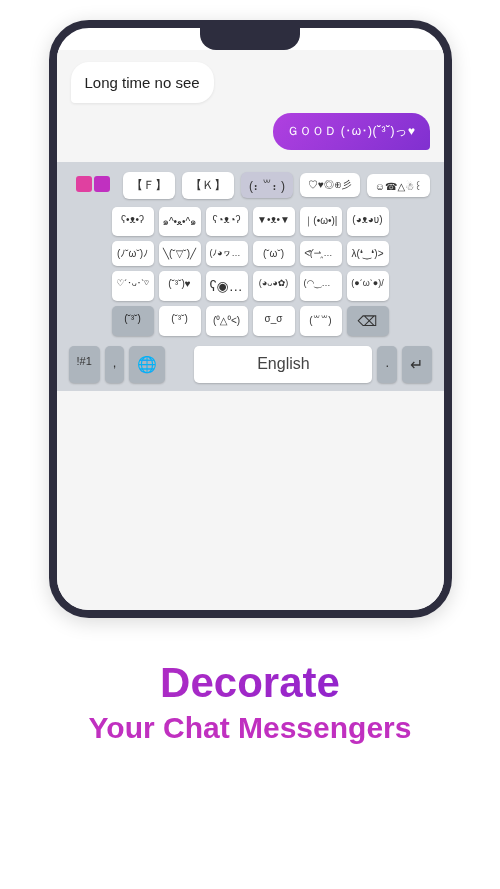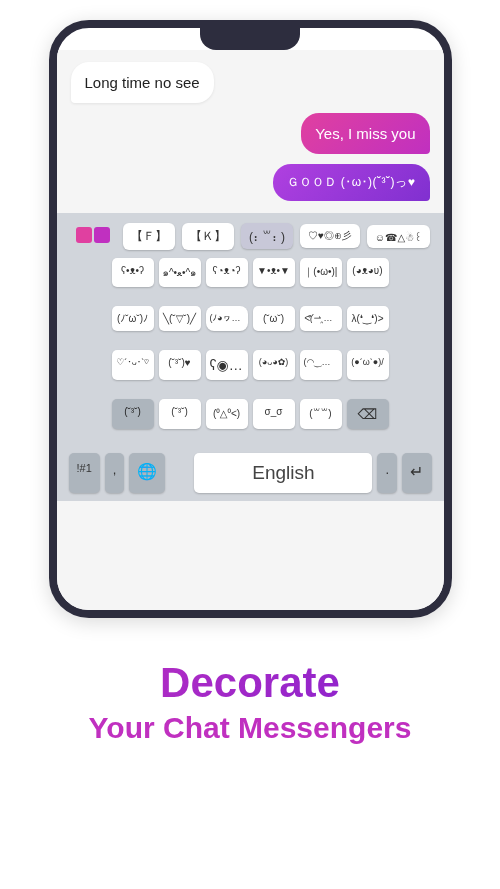--- a/index.html
+++ b/index.html
@@ -115,21 +115,21 @@
       width: 16px;
       height: 16px;
       border-radius: 3px;
       background: #c030c0;
       display: inline-block;
     }
 
     .kb-rows {
       display: flex;
       flex-direction: column;
-      gap: 19px;
+      gap: 5px;
       padding: 0 4px;
     }
     .kb-row {
       display: flex;
       justify-content: center;
       gap: 5px;
     }
     .kb-key {
       background: #fff;
       border-radius: 5px;
@@ -164,21 +164,21 @@
       border-radius: 5px;
       padding: 9px 8px;
       font-size: 13px;
       color: #333;
       text-align: center;
       box-shadow: 0 1px 2px rgba(0,0,0,0.2);
     }
     .kb-bottom-key.space {
       flex: 1;
       background: #fff;
-      font-size: 19px;
+      font-size: 16px;
       color: #444;
       margin-left: 24px;
     }
     .kb-bottom-key.return {
       font-size: 16px;
     }
     .kb-bottom-key.globe {
       font-size: 16px;
     }
 
@@ -208,23 +208,20 @@
 
 <div class="phone-wrapper">
   <div class="phone">
     <div class="phone-notch"></div>
     <div class="phone-screen">
 
       <div class="chat-area">
         <div class="bubble bubble-left">
           <span>Long time no see</span>
         </div>
-        <div class="bubble bubble-right">
-          <span>Yes, I miss you</span>
-        </div>
         <div class="bubble bubble-right-fancy">
           <span>ＧＯＯＤ (･ω･)(˘³˘)っ♥</span>
         </div>
       </div>
 
       <div class="keyboard">
 
         <div class="kb-top-row">
           <div class="kb-top-btn" style="padding:4px 6px; background:transparent; box-shadow:none;">
             <span style="display:inline-flex;gap:2px;">
@@ -246,21 +243,21 @@
             <div class="kb-key">๑^•ﻌ•^๑</div>
             <div class="kb-key">ʕ◔ᴥ◔ʔ</div>
             <div class="kb-key">▼•ᴥ•▼</div>
             <div class="kb-key">｜(•ω•)|</div>
             <div class="kb-key">(◕ᴥ◕ʋ)</div>
           </div>
 
           <div class="kb-row">
             <div class="kb-key">(ﾉ˘ω˘)ﾉ</div>
             <div class="kb-key">╲(˘▽˘)╱</div>
-            <div class="kb-key" style="font-size:9px;border-radius:8px;">(ﾉ◕ヮ◕)ﾉ*</div>
+            <div class="kb-key" style="font-size:9px;">(ﾉ◕ヮ◕)ﾉ*</div>
             <div class="kb-key">(˘ω˘)</div>
             <div class="kb-key" style="font-size:9px;font-style:italic;">ᕙ(⇀‸↼)ᕗ</div>
             <div class="kb-key">λ(❛‿❛)&gt;</div>
           </div>
 
           <div class="kb-row">
             <div class="kb-key" style="font-size:9px;">♡´･ᴗ･`♡</div>
             <div class="kb-key">(˘³˘)♥</div>
             <div class="kb-key" style="font-size:14px;">ʕ◉ᴥ◉ʔ</div>
             <div class="kb-key" style="font-size:9px;">(◕ᴗ◕✿)</div>

